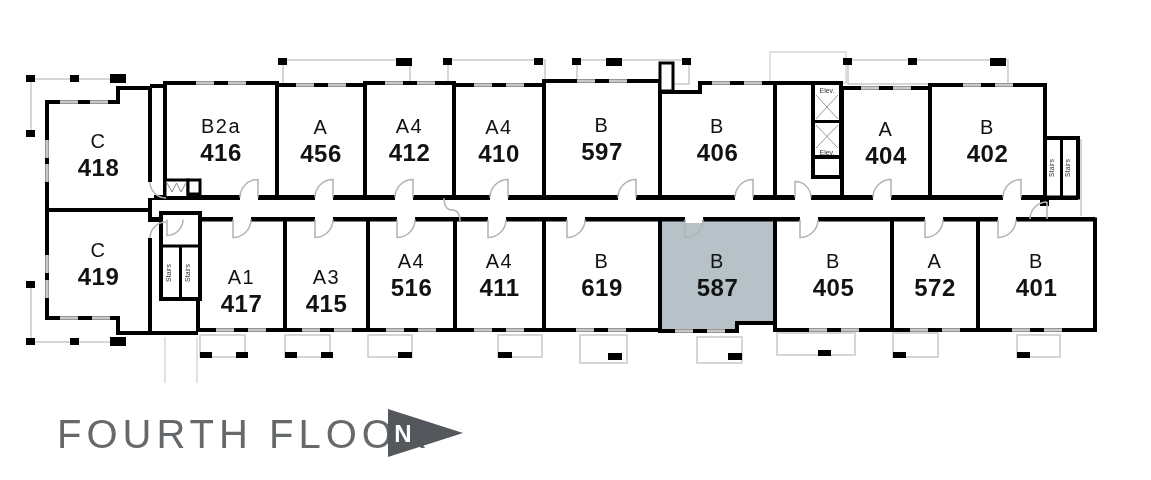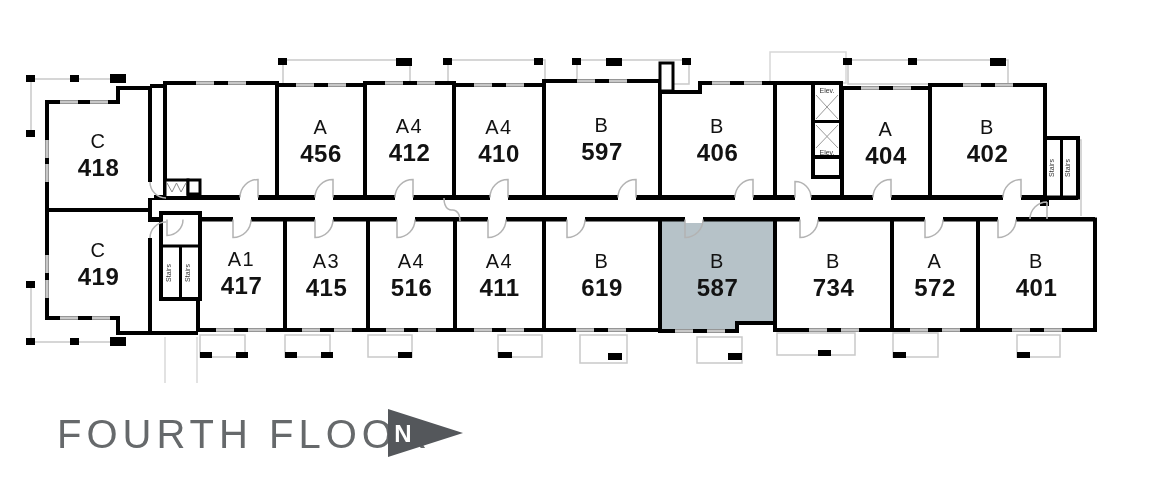--- a/index.html
+++ b/index.html
@@ -238,20 +238,24 @@
     <path d="M 150,238 A 16 16 0 0 1 166,222"></path>
     <path d="M 1047,202 A 17 17 0 0 0 1030,219 M 1047,202 L 1047,219"></path>
     <path d="M 444,198 C 444,211 452,210 452,210 C 452,210 460,209 460,221"></path>
   </g>
 </svg>
 
 <div class="unit" style="left:47px;top:102px;width:103px;height:106px;">
   <span class="t">C</span>
   <span class="n">418</span>
 </div>
+<div class="unit" style="left:165px;top:83px;width:112px;height:114px;">
+  <span class="t">B2a</span>
+  <span class="n">416</span>
+</div>
 <div class="unit" style="left:277px;top:85px;width:88px;height:112px;">
   <span class="t">A</span>
   <span class="n">456</span>
 </div>
 <div class="unit" style="left:365px;top:83px;width:89px;height:114px;">
   <span class="t">A4</span>
   <span class="n">412</span>
 </div>
 <div class="unit" style="left:454px;top:85px;width:90px;height:112px;">
   <span class="t">A4</span>
@@ -271,25 +275,25 @@
 </div>
 <div class="unit" style="left:930px;top:85px;width:115px;height:112px;">
   <span class="t">B</span>
   <span class="n">402</span>
 </div>
 
 <div class="unit" style="left:47px;top:210px;width:103px;height:108px;">
   <span class="t">C</span>
   <span class="n">419</span>
 </div>
-<div class="unit" style="left:198px;top:218px;width:87px;height:110px;">
+<div class="unit" style="left:198px;top:236px;width:87px;height:110px;">
   <span class="t">A1</span>
   <span class="n">417</span>
 </div>
-<div class="unit" style="left:285px;top:220px;width:83px;height:110px;">
+<div class="unit" style="left:285px;top:236px;width:83px;height:110px;">
   <span class="t">A3</span>
   <span class="n">415</span>
 </div>
 <div class="unit" style="left:368px;top:220px;width:87px;height:110px;">
   <span class="t">A4</span>
   <span class="n">516</span>
 </div>
 <div class="unit" style="left:455px;top:220px;width:89px;height:110px;">
   <span class="t">A4</span>
   <span class="n">411</span>
@@ -297,21 +301,21 @@
 <div class="unit" style="left:544px;top:220px;width:116px;height:110px;">
   <span class="t">B</span>
   <span class="n">619</span>
 </div>
 <div class="unit" style="left:660px;top:220px;width:115px;height:110px;">
   <span class="t">B</span>
   <span class="n">587</span>
 </div>
 <div class="unit" style="left:775px;top:220px;width:117px;height:110px;">
   <span class="t">B</span>
-  <span class="n">734</span>
+  <span class="n">405</span>
 </div>
 <div class="unit" style="left:892px;top:220px;width:86px;height:110px;">
   <span class="t">A</span>
   <span class="n">572</span>
 </div>
 <div class="unit" style="left:978px;top:220px;width:117px;height:110px;">
   <span class="t">B</span>
   <span class="n">401</span>
 </div>
 

